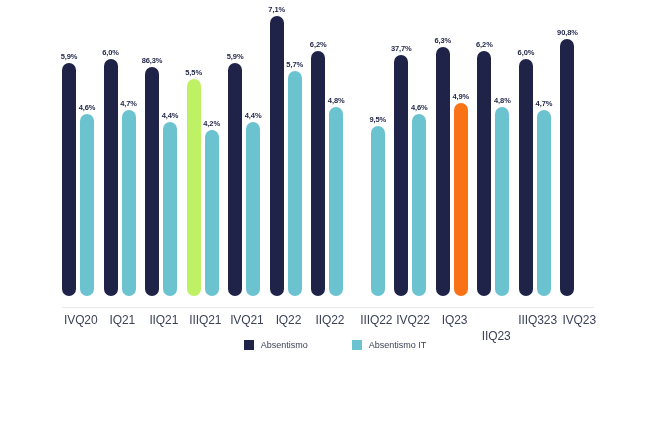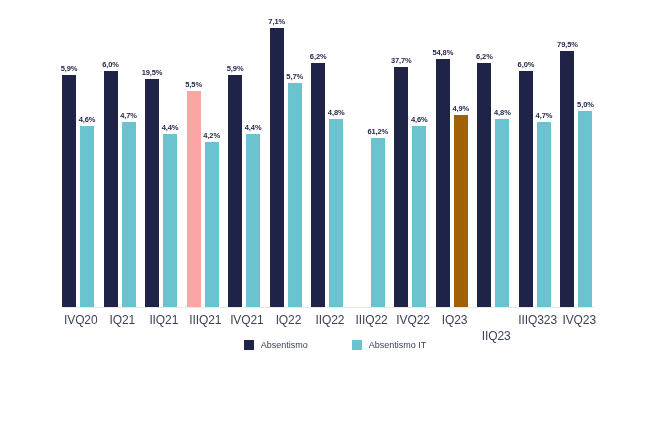--- a/index.html
+++ b/index.html
@@ -27,21 +27,22 @@
     width: 540px;
     height: 300px;
   }
   .group {
     position: absolute;
     bottom: 0;
     top: 0;
   }
   .bar {
     position: absolute;
-    bottom: 0;
+    bottom: 12px;
+    border-radius: 7px;
   }
   .bar.s0 {
     left: 2px;
     width: 14px;
     background: #1e2347;
   }
   .bar.s1 {
     left: 20px;
     width: 14px;
     background: #6cc3d0;
@@ -130,28 +131,28 @@
       <div class="group" style="left: 41.5385px; width: 41.5385px;">
         <div class="bar s0" style="height: 236.842px; background: rgb(30, 35, 71);">
           <span class="bar-label">6,0%</span>
         </div>
         <div class="bar s1" style="height: 185.526px; background: rgb(108, 195, 208);">
           <span class="bar-label">4,7%</span>
         </div>
       </div>
       <div class="group" style="left: 83.0769px; width: 41.5385px;">
         <div class="bar s0" style="height: 228.947px; background: rgb(30, 35, 71);">
-          <span class="bar-label">19,5%</span>
+          <span class="bar-label">86,3%</span>
         </div>
         <div class="bar s1" style="height: 173.684px; background: rgb(108, 195, 208);">
           <span class="bar-label">4,4%</span>
         </div>
       </div>
       <div class="group" style="left: 124.615px; width: 41.5385px;">
-        <div class="bar s0" style="height: 217.105px; background: #fca5a5;">
+        <div class="bar s0" style="height: 217.105px; background: #bef264;">
           <span class="bar-label">5,5%</span>
         </div>
         <div class="bar s1" style="height: 165.789px; background: rgb(108, 195, 208);">
           <span class="bar-label">4,2%</span>
         </div>
       </div>
       <div class="group" style="left: 166.154px; width: 41.5385px;">
         <div class="bar s0" style="height: 232.895px; background: rgb(30, 35, 71);">
           <span class="bar-label">5,9%</span>
         </div>
@@ -170,36 +171,36 @@
       <div class="group" style="left: 249.231px; width: 41.5385px;">
         <div class="bar s0" style="height: 244.737px; background: rgb(30, 35, 71);">
           <span class="bar-label">6,2%</span>
         </div>
         <div class="bar s1" style="height: 189.474px; background: rgb(108, 195, 208);">
           <span class="bar-label">4,8%</span>
         </div>
       </div>
       <div class="group" style="left: 290.769px; width: 41.5385px;">
         <div class="bar s1" style="height: 169.737px; background: rgb(108, 195, 208);">
-          <span class="bar-label">61,2%</span>
+          <span class="bar-label">9,5%</span>
         </div>
       </div>
       <div class="group" style="left: 332.308px; width: 41.5385px;">
         <div class="bar s0" style="height: 240.789px; background: rgb(30, 35, 71);">
           <span class="bar-label">37,7%</span>
         </div>
         <div class="bar s1" style="height: 181.579px; background: rgb(108, 195, 208);">
           <span class="bar-label">4,6%</span>
         </div>
       </div>
       <div class="group" style="left: 373.846px; width: 41.5385px;">
         <div class="bar s0" style="height: 248.684px; background: rgb(30, 35, 71);">
-          <span class="bar-label">54,8%</span>
-        </div>
-        <div class="bar s1" style="height: 193.421px; background: #a16207;">
+          <span class="bar-label">6,3%</span>
+        </div>
+        <div class="bar s1" style="height: 193.421px; background: #f97316;">
           <span class="bar-label">4,9%</span>
         </div>
       </div>
       <div class="group" style="left: 415.385px; width: 41.5385px;">
         <div class="bar s0" style="height: 244.737px; background: rgb(30, 35, 71);">
           <span class="bar-label">6,2%</span>
         </div>
         <div class="bar s1" style="height: 189.474px; background: rgb(108, 195, 208);">
           <span class="bar-label">4,8%</span>
         </div>
@@ -207,39 +208,36 @@
       <div class="group" style="left: 456.923px; width: 41.5385px;">
         <div class="bar s0" style="height: 236.842px; background: rgb(30, 35, 71);">
           <span class="bar-label">6,0%</span>
         </div>
         <div class="bar s1" style="height: 185.526px; background: rgb(108, 195, 208);">
           <span class="bar-label">4,7%</span>
         </div>
       </div>
       <div class="group" style="left: 498.462px; width: 41.5385px;">
         <div class="bar s0" style="height: 256.579px; background: rgb(30, 35, 71);">
-          <span class="bar-label">79,5%</span>
-        </div>
-        <div class="bar s1" style="height: 197.368px; background: rgb(108, 195, 208);">
-          <span class="bar-label">5,0%</span>
+          <span class="bar-label">90,8%</span>
         </div>
       </div>
     </div>
 
   <div id="baseline"></div>
 
   <div id="x-axis">
       <span class="x-tick" style="left: 0px; width: 41.5385px;">IVQ20</span>
       <span class="x-tick" style="left: 41.5385px; width: 41.5385px;">IQ21</span>
       <span class="x-tick" style="left: 83.0769px; width: 41.5385px;">IIQ21</span>
       <span class="x-tick" style="left: 124.615px; width: 41.5385px;">IIIQ21</span>
       <span class="x-tick" style="left: 166.154px; width: 41.5385px;">IVQ21</span>
       <span class="x-tick" style="left: 207.692px; width: 41.5385px;">IQ22</span>
       <span class="x-tick" style="left: 249.231px; width: 41.5385px;">IIQ22</span>
-      <span class="x-tick" style="left: 290.769px; width: 41.5385px;">IIIQ22</span>
+      <span class="x-tick" style="left: 290.769px; width: 41.5385px; text-align: right;">IIIQ22</span>
       <span class="x-tick" style="left: 332.308px; width: 41.5385px;">IVQ22</span>
       <span class="x-tick" style="left: 373.846px; width: 41.5385px;">IQ23</span>
       <span class="x-tick" style="left: 415.385px; width: 41.5385px; margin-top: 16px;">IIQ23</span>
       <span class="x-tick" style="left: 456.923px; width: 41.5385px;">IIIQ323</span>
       <span class="x-tick" style="left: 498.462px; width: 41.5385px;">IVQ23</span>
     </div>
 
   <div id="legend">
       <div class="legend-item">
         <span class="legend-swatch" style="background: rgb(30, 35, 71);"></span>

